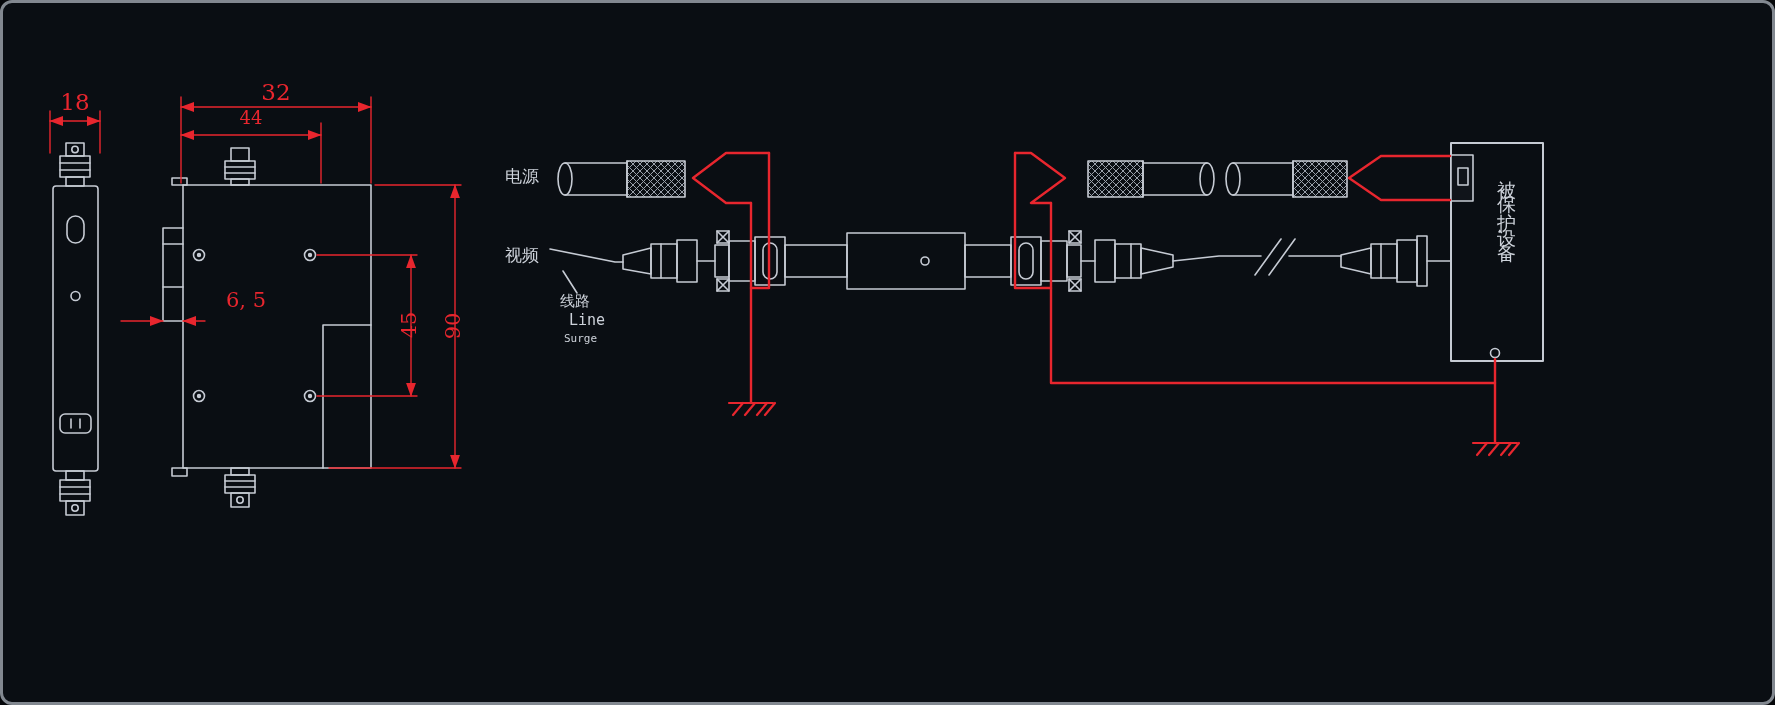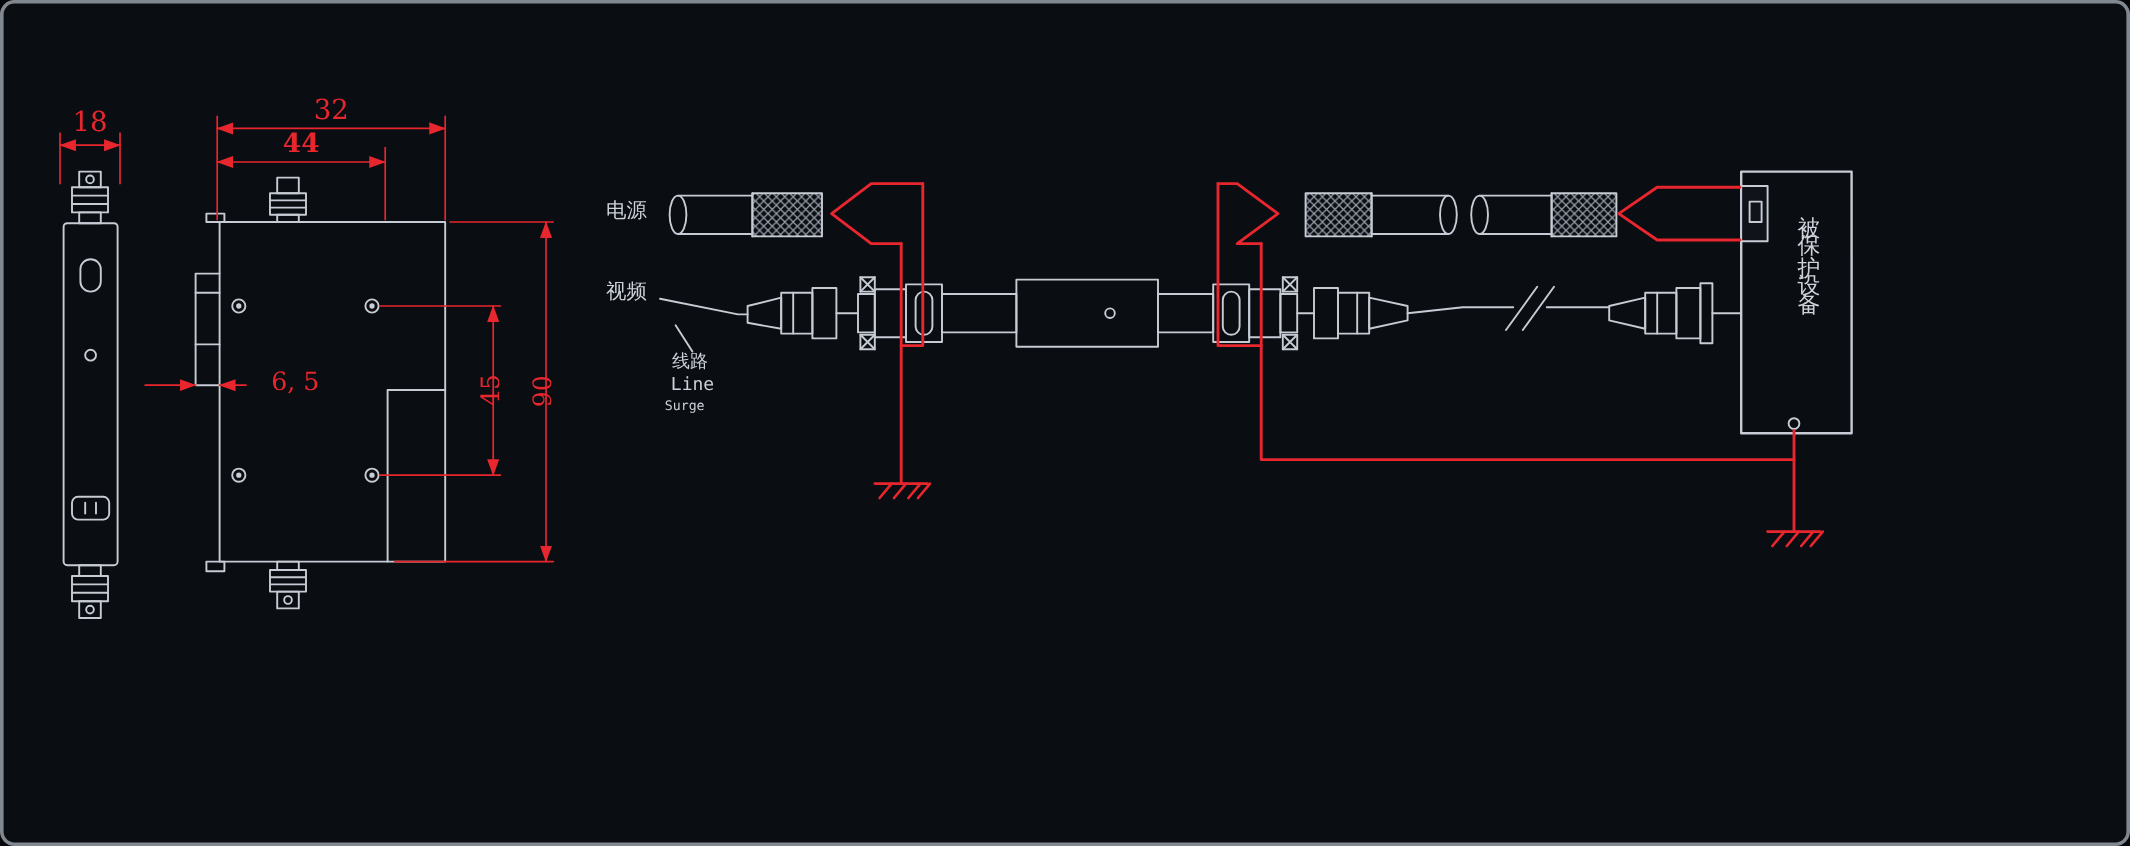--- a/index.html
+++ b/index.html
@@ -12,21 +12,21 @@
     box-sizing:border-box;
     overflow:hidden;
     font-family:"DejaVu Sans", sans-serif;
     padding-left:14px;
   }
   svg{position:absolute;left:0;top:0;}
   .t{position:absolute;white-space:pre;line-height:1;}
   .red{color:#e8262e;}
   .ln{color:#cdd2da;}
   .serif{font-family:"DejaVu Serif", serif;}
-  .mono{font-family:"DejaVu Sans Mono", monospace;}
+  .mono{font-family:"DejaVu Sans Mono", monospace;margin-left:10px;}
   .cx{transform:translateX(-50%);}
   .cc{transform:translate(-50%,-50%) rotate(-90deg);}
   .vert{
     writing-mode:vertical-rl;
     text-orientation:upright;
     letter-spacing:16px;
     transform:translateX(-50%);
   }
 </style>
 </head>
@@ -213,31 +213,31 @@
       <path d="M1470,440 H1514"></path>
       <path d="M1484,440 l-10,12 M1496,440 l-10,12 M1508,440 l-10,12 M1516,440 l-10,12"></path>
     </g>
   </g>
 </svg>
 
 <div class="t red serif cx" style="left:72px;top:88px;font-size:23px;">18</div>
 
 <div class="t red serif cx" style="left:273px;top:78px;font-size:23px;">32</div>
 
-<div class="t red serif cx" style="left:248px;top:106px;font-size:22px;font-weight:bold;">44</div>
-
-<div class="t red serif cx" style="left:243px;top:287px;font-size:21px;margin-top:18px;">6, 5</div>
+<div class="t red serif cx" style="left:248px;top:106px;font-size:18px;">44</div>
+
+<div class="t red serif cx" style="left:243px;top:287px;font-size:21px;">6, 5</div>
 
 <div class="t red serif cc" style="left:406px;top:322px;font-size:21px;">45</div>
 
 <div class="t red serif cc" style="left:450px;top:323px;font-size:21px;">90</div>
 
 <div class="t ln serif" style="left:502px;top:165px;font-size:17px;text-align:center;">电源</div>
 
-<div class="t ln serif" style="left:502px;top:232px;font-size:17px;">视频</div>
+<div class="t ln serif" style="left:502px;top:244px;font-size:17px;">视频</div>
 
 <div class="t ln serif" style="left:557px;top:291px;font-size:15px;">线路</div>
 
 <div class="t ln mono" style="left:556px;top:310px;font-size:15px;">Line</div>
 
 <div class="t ln mono" style="left:551px;top:330px;font-size:11px;">Surge</div>
 
 <div class="t ln serif vert" style="left:1504px;top:162px;height:200px;font-size:19px;">被保护设备</div>
 
 </div>

